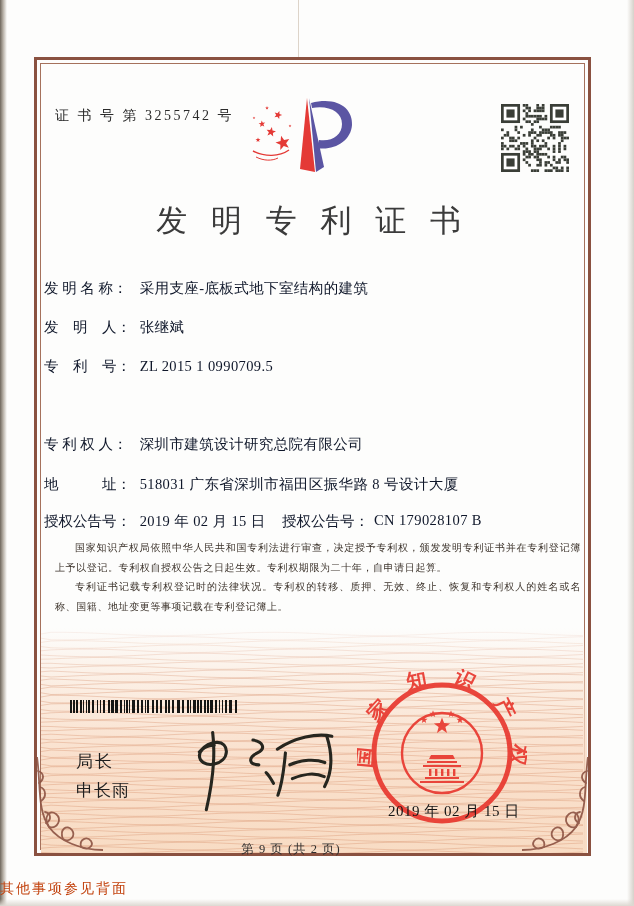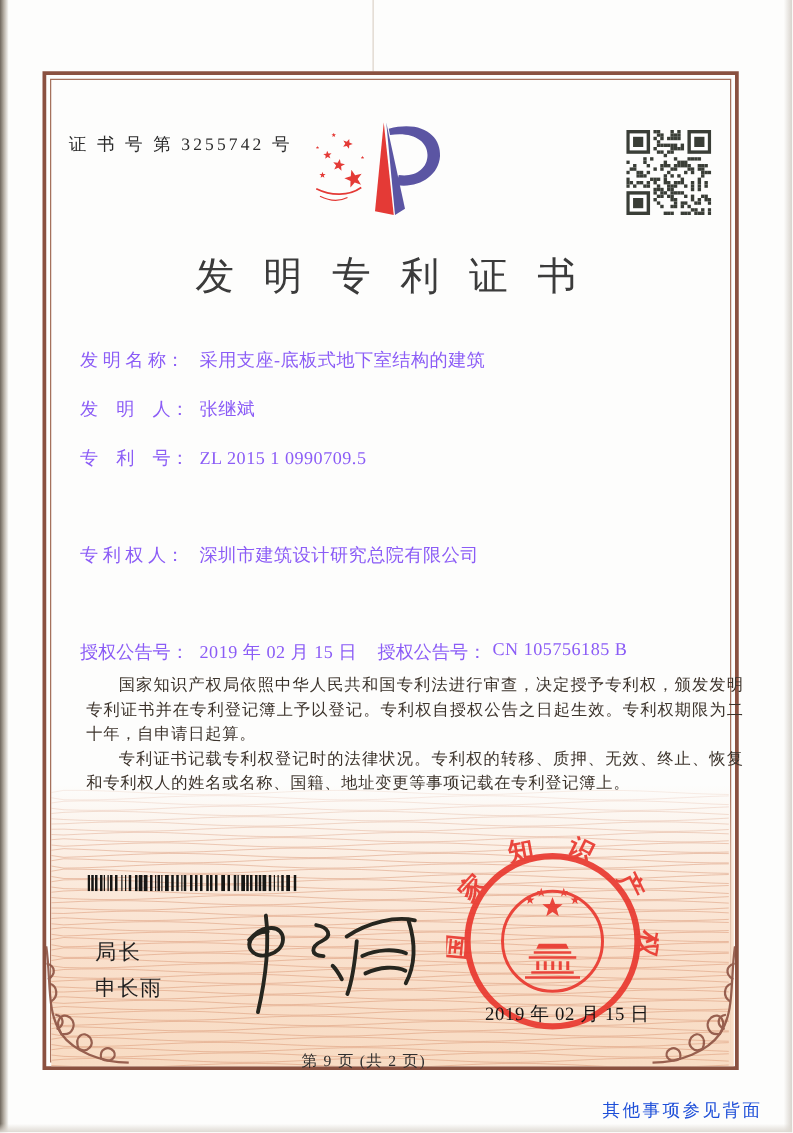--- a/index.html
+++ b/index.html
@@ -21,37 +21,37 @@
   
   .band{position:absolute;left:41px;top:628px;width:546px;height:225px;
         background:linear-gradient(to bottom,rgba(250,224,203,0) 0,rgba(250,224,203,.5) 55px,
                    rgba(249,219,196,.85) 130px,#f8dcc4 100%);}
   .band svg{position:absolute;left:0;top:0;}
   
   .cert-number{position:absolute;left:55px;top:107px;font-size:14px;letter-spacing:2.5px;
         color:#2b2b2b;white-space:nowrap;}
   .title{position:absolute;left:34px;top:200px;width:557px;text-align:center;
         font-size:31px;letter-spacing:8px;color:#3b3b3b;white-space:nowrap;}
-  .row{position:absolute;left:64px;font-size:14.5px;color:#8b5cf6;white-space:nowrap;}
+  .row{position:absolute;left:44px;font-size:14.5px;color:#0f172a;white-space:nowrap;}
   .flabel{display:inline-block;width:92px;}
   .fvalue{letter-spacing:.4px;}
   .flabel2{position:absolute;left:238px;}
   .fvalue2{position:absolute;left:330px;letter-spacing:.4px;}
-  .paras{position:absolute;left:55px;top:538px;width:526px;font-size:13px;
-        line-height:19.6px;color:#3c332b;text-align:justify;margin-left:14px;}
+  .paras{position:absolute;left:55px;top:538px;width:526px;font-size:10px;
+        line-height:19.6px;color:#3c332b;text-align:justify;}
   .paras p{margin:0;text-indent:2em;letter-spacing:.6px;}
   .signer-title{position:absolute;left:76px;top:750px;font-size:17px;color:#1f1f1f;
         font-family:Liberation Mono, monospace;letter-spacing:2px;}
   .signer-name{position:absolute;left:76px;top:779px;font-size:17px;color:#1f1f1f;
         font-family:"Liberation Sans",sans-serif;letter-spacing:1px;text-align:right;}
   .seal-date{position:absolute;left:388px;top:802px;font-size:15px;letter-spacing:.5px;color:#141414;}
   .page-info{position:absolute;left:0;top:841px;width:582px;text-align:center;
         font-size:12.5px;color:#2e2e2e;letter-spacing:1px;}
-  .back-note{position:absolute;left:0;top:880px;width:610px;text-align:right;
-        font-size:14px;color:#1d4ed8;letter-spacing:2px;}
+  .back-note{position:absolute;left:0;top:880px;width:610px;text-align:left;
+        font-size:14px;color:#c2410c;letter-spacing:2px;}
   
   .logo{position:absolute;left:250px;top:94px;}
   .qr{position:absolute;left:501px;top:104px;}
   .barcode{position:absolute;left:70px;top:700px;}
   .signature{position:absolute;left:170px;top:726px;transform:rotate(-2deg);}
   .seal{position:absolute;left:357px;top:669px;}
   .flourish{position:absolute;}
   .flourish.bl{left:33px;top:757px;}
   .flourish.br{left:522px;top:757px;transform:scaleX(-1);}
 </style>
@@ -367,25 +367,29 @@
     <span class="fvalue">张继斌</span>
   </div>
   <div class="row" style="top:357px">
     <span class="flabel">专　利　号：</span>
     <span class="fvalue">ZL 2015 1 0990709.5</span>
   </div>
   <div class="row" style="top:435px">
     <span class="flabel">专 利 权 人：</span>
     <span class="fvalue">深圳市建筑设计研究总院有限公司</span>
   </div>
+  <div class="row" style="top:475px">
+    <span class="flabel">地　　　址：</span>
+    <span class="fvalue">518031 广东省深圳市福田区振华路 8 号设计大厦</span>
+  </div>
   <div class="row" style="top:512px">
     <span class="flabel">授权公告号：</span>
     <span class="fvalue">2019 年 02 月 15 日</span>
     <span class="flabel2">授权公告号：</span>
-    <span class="fvalue2">CN 105756185 B</span>
+    <span class="fvalue2">CN 179028107 B</span>
   </div>
 
   <div class="paras">
     <p>国家知识产权局依照中华人民共和国专利法进行审查，决定授予专利权，颁发发明专利证书并在专利登记簿上予以登记。专利权自授权公告之日起生效。专利权期限为二十年，自申请日起算。</p>
     <p>专利证书记载专利权登记时的法律状况。专利权的转移、质押、无效、终止、恢复和专利权人的姓名或名称、国籍、地址变更等事项记载在专利登记簿上。</p>
   </div>
 
   <svg class="barcode" id="barcode-svg" width="167" height="13">
       <rect x="0" y="0" width="2" height="13" fill="#161614"></rect>
       <rect x="3" y="0" width="2" height="13" fill="#161614"></rect>

